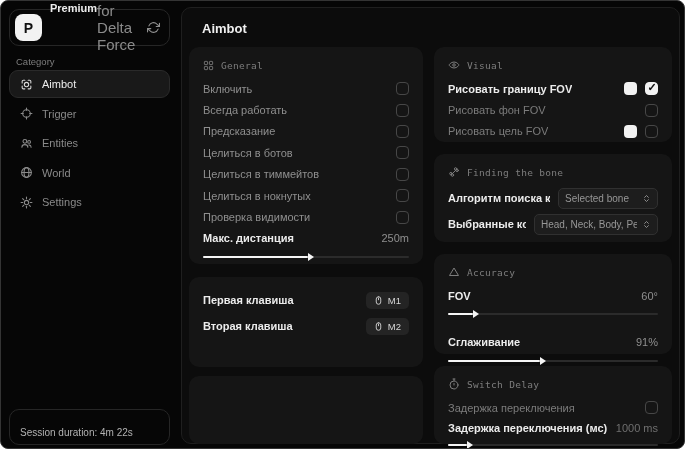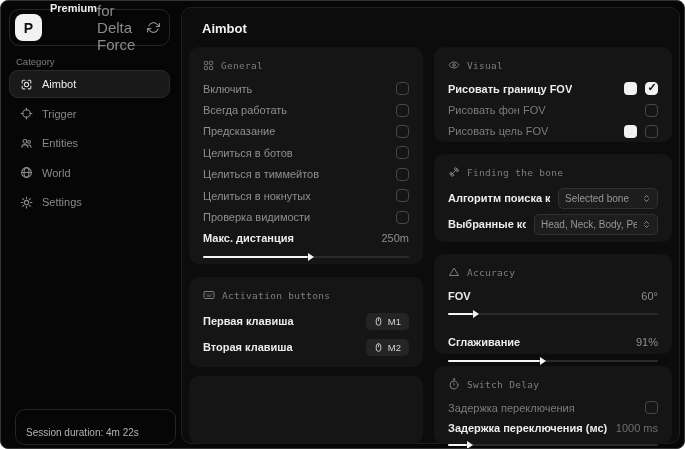--- a/index.html
+++ b/index.html
@@ -15,21 +15,21 @@
   .app-title{color:#ececec;font-size:11px;font-weight:700;}
   .app-sub{color:#8b8b8b;font-size:15px;}
   .icon{display:inline-flex;align-items:center;justify-content:center;flex:none;}
   .icon svg{display:block;}
   .category{position:absolute;left:15px;top:55px;font-size:9.5px;color:#7d7d7d;}
   .menu{position:absolute;left:8px;top:69px;width:161px;display:flex;flex-direction:column;gap:1.5px;}
   .menu-item{height:28px;display:flex;align-items:center;gap:9px;padding:0 10px;border-radius:9px;
              color:#8a8a8a;font-size:11px;box-sizing:border-box;border:1px solid transparent;}
   .menu-item.active{background:#191919;border-color:#2a2a2a;color:#ececec;}
   .session-box{position:absolute;left:8px;top:408px;width:161px;height:36px;border:1px solid #262626;
-               border-radius:10px;box-sizing:border-box;margin-left:6px;}
+               border-radius:10px;box-sizing:border-box;}
   .session-text{position:absolute;left:10px;bottom:6px;font-size:10px;color:#b3b3b3;white-space:nowrap;}
   
   .main{position:absolute;left:180px;top:6px;width:499px;height:437px;background:#0c0c0c;
         border:1px solid #1f1f1f;border-radius:10px;box-sizing:border-box;}
   .page-title{position:absolute;left:20px;top:13px;font-size:13px;font-weight:700;color:#f0f0f0;}
   .card{position:absolute;background:#151515;border-radius:10px;box-sizing:border-box;padding:10px 14px;}
   .card-general{left:7px;top:39px;width:234px;height:217px;}
   .card-activation{left:7px;top:269px;width:234px;height:90px;}
   .card-empty{left:7px;top:368px;width:234px;height:68px;}
   .card-visual{left:252px;top:39px;width:238px;height:95px;}
@@ -206,33 +206,20 @@
       <div class="row">
         <span class="lbl bright">Макс. дистанция</span>
         <span class="val">250m</span>
       </div>
       <div class="slider">
         <div class="fill" style="width: 51%;"></div>
       </div>
     </div>
 
     <div class="card card-activation">
-      <div class="sec-head">
-        <span class="icon">
-          <svg width="12" height="12" viewBox="0 0 24 24" fill="none" stroke="currentColor" stroke-width="2" stroke-linecap="round">
-            <rect x="2" y="5" width="20" height="14" rx="2"></rect>
-            <path d="M6 10h.01"></path>
-              <path d="M10 10h.01"></path>
-              <path d="M14 10h.01"></path>
-              <path d="M18 10h.01"></path>
-              <path d="M8 14h8"></path>
-          </svg>
-        </span>
-        <span>Activation buttons</span>
-      </div>
       <div class="row" style="height:26px;">
         <span class="lbl bright">Первая клавиша</span>
         <span class="keybtn">
           <span class="icon">
             <svg width="9" height="11" viewBox="0 0 24 24" fill="none" stroke="currentColor" stroke-width="2.4" stroke-linecap="round">
               <rect x="6" y="2" width="12" height="20" rx="6"></rect>
                 <path d="M12 6v4"></path>
             </svg>
           </span>
           <span>M1</span>

